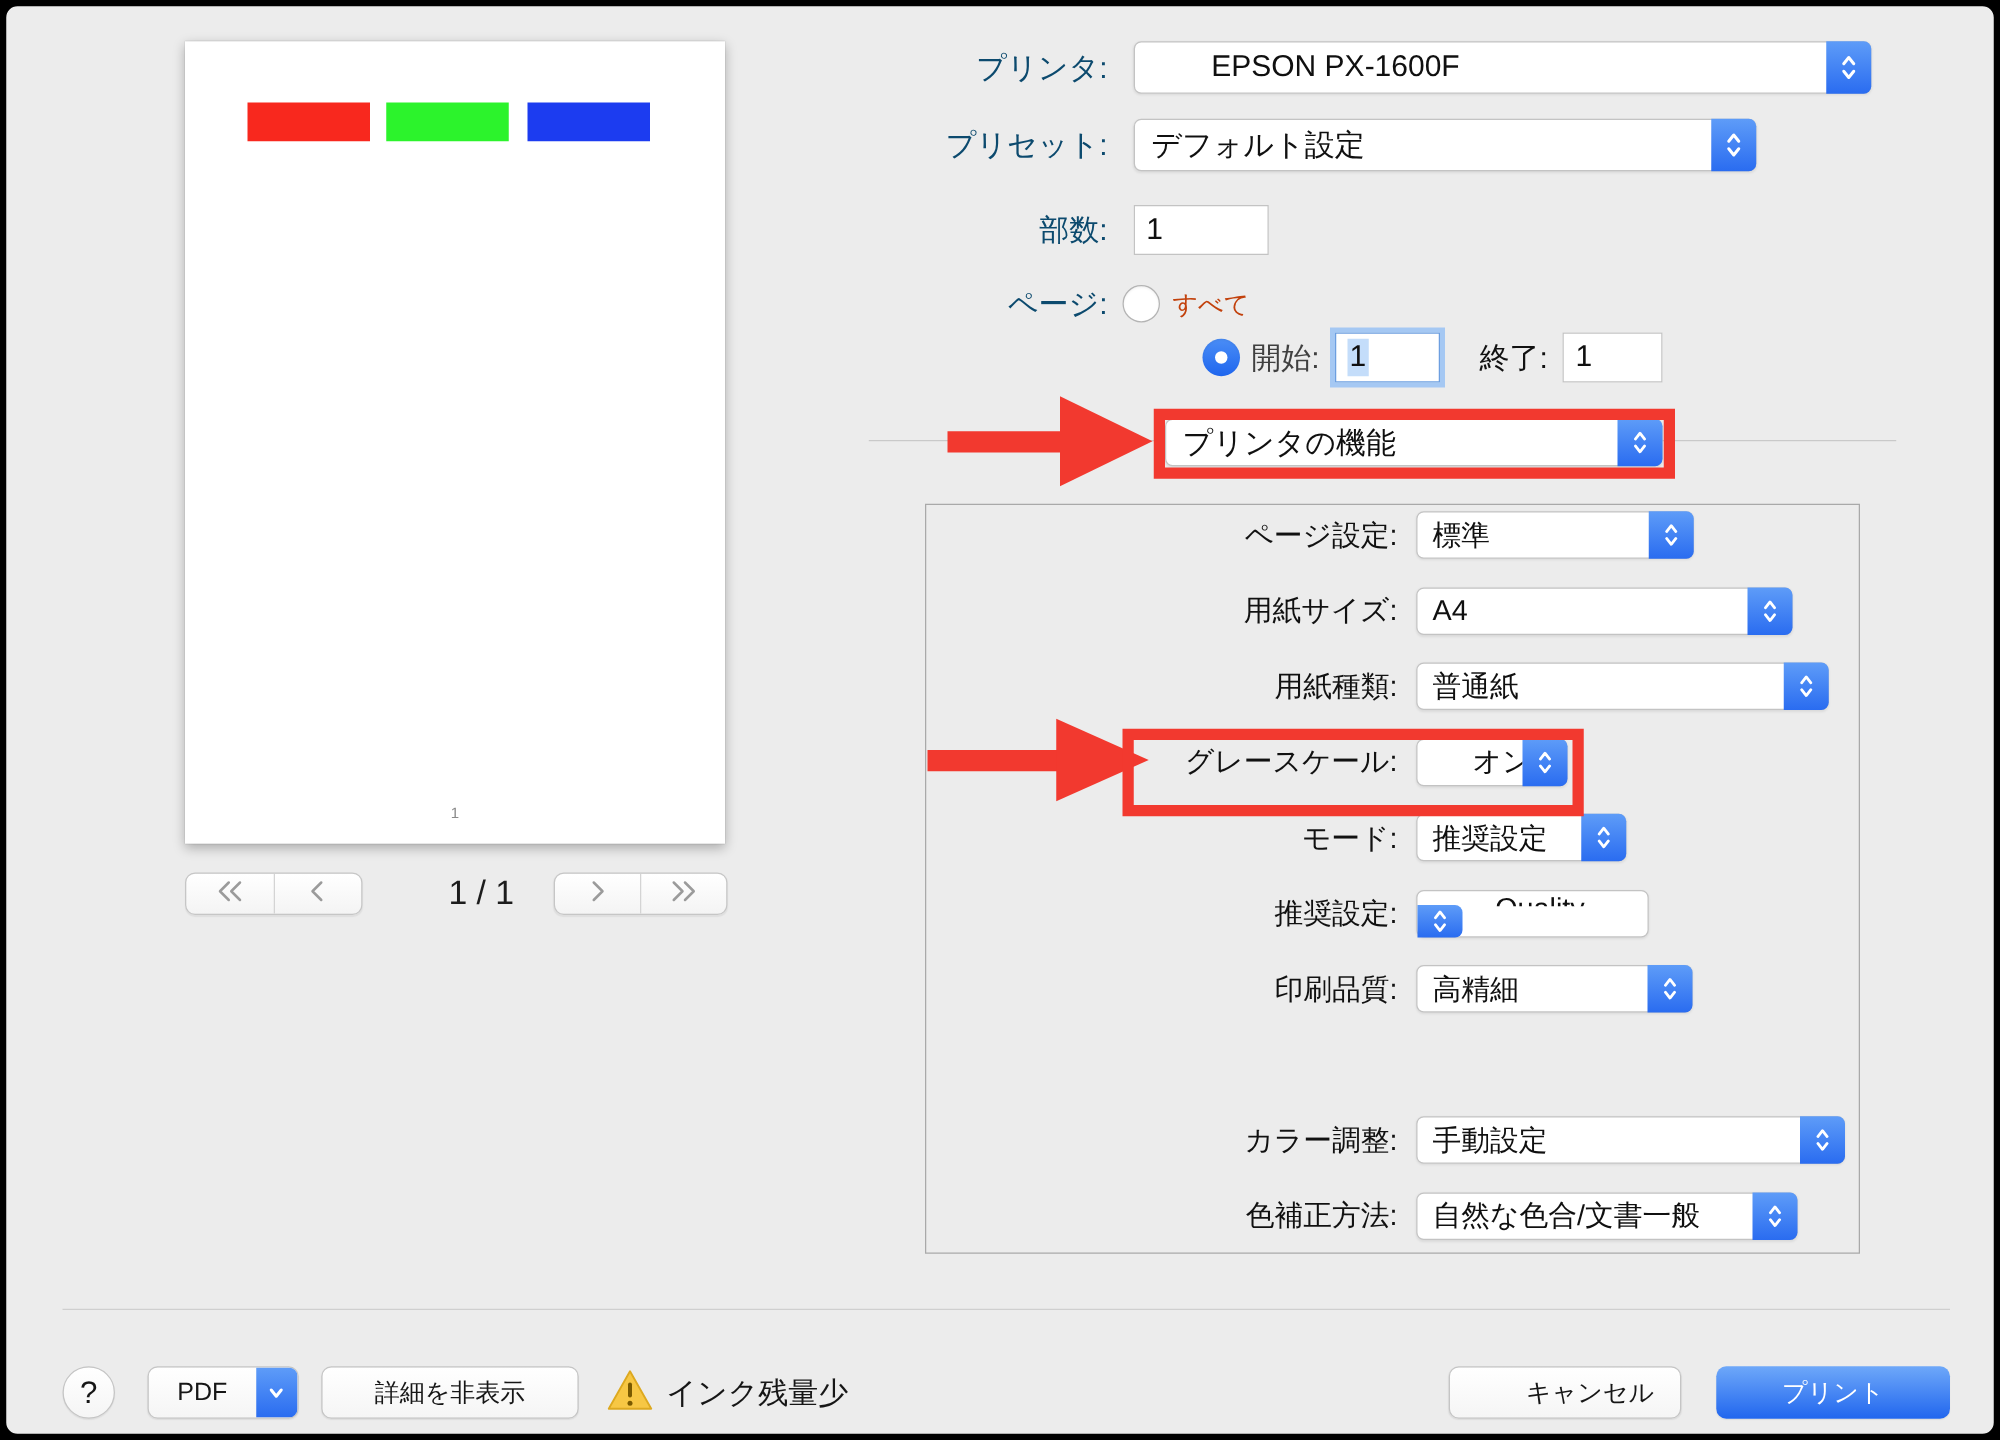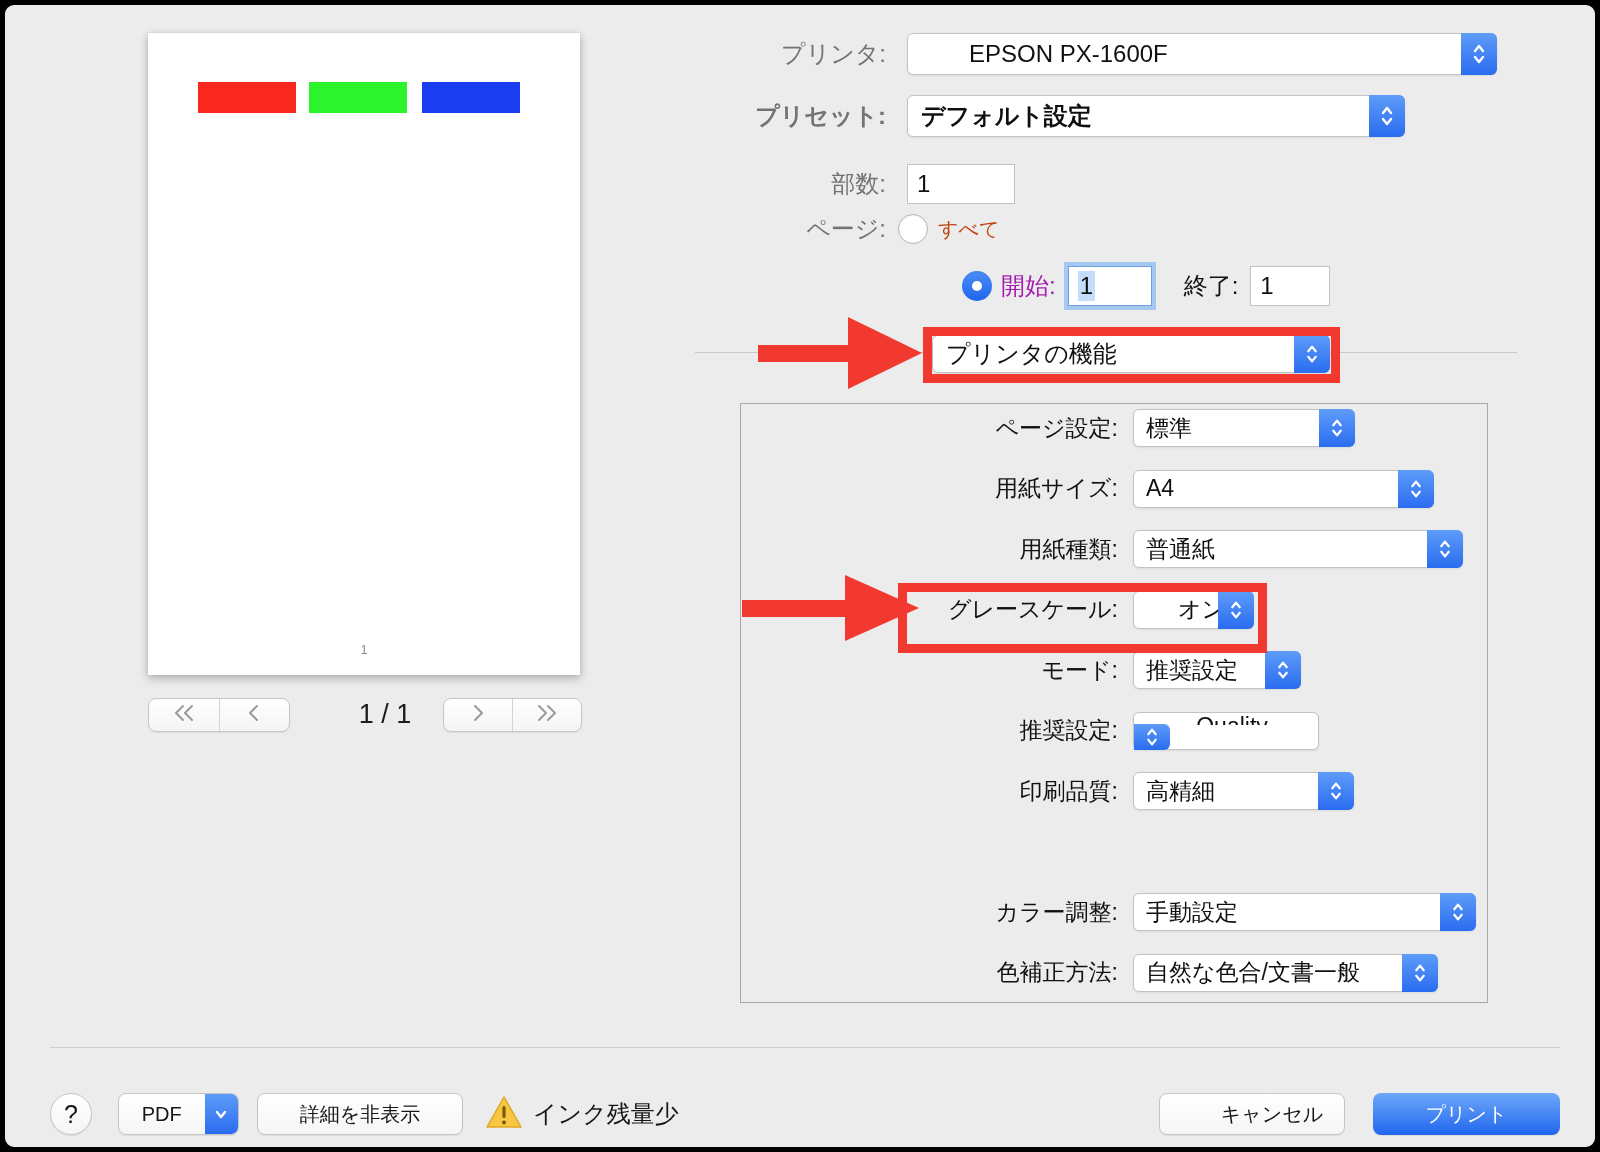--- a/index.html
+++ b/index.html
@@ -12,21 +12,21 @@
   .bar{position:absolute;top:49px;height:31px;width:98px;}
   .pagenum{position:absolute;bottom:18px;left:0;width:100%;text-align:center;font-size:12px;color:#8a8a8a;}
   .pager{position:absolute;top:693px;height:32px;display:flex;border:1px solid #c6c6c6;border-radius:8px;
          background:linear-gradient(#ffffff,#f4f4f4);overflow:hidden;box-shadow:0 1px 1px rgba(0,0,0,.06);}
   .pager .seg{flex:1;display:flex;align-items:center;justify-content:center;}
   .pager .seg + .seg{border-left:1px solid #d4d4d4;}
   .pager-label{position:absolute;left:295px;top:690px;width:170px;text-align:center;font-size:27px;color:#1c1c1c;line-height:38px;}
 
   
   .trow{position:absolute;left:0;display:flex;align-items:center;}
-  .tlabel{width:881px;text-align:right;font-size:24px;color:#737373;flex:0 0 auto;}
+  .tlabel{width:881px;text-align:right;font-size:24px;color:#0c4a6e;flex:0 0 auto;}
   .sel{background:#fff;border:1px solid #c3c3c3;border-radius:6px;display:flex;align-items:center;
        box-shadow:0 1px 2px rgba(0,0,0,.08);box-sizing:border-box;position:relative;}
   .sel-text{flex:1;padding-left:13px;font-size:24px;color:#101010;white-space:nowrap;overflow:hidden;}
   .stepper{width:36px;align-self:stretch;margin:-1px -1px -1px 0;border-radius:0 6px 6px 0;
            background:linear-gradient(180deg,#5e9cf8,#2a6cf0);display:flex;align-items:center;justify-content:center;}
   .tinput{background:#fff;border:1px solid #c3c3c3;box-sizing:border-box;font-size:24px;color:#101010;
           display:flex;align-items:center;padding-left:9px;}
   .radio{width:30px;height:30px;border-radius:50%;box-sizing:border-box;background:#fff;border:1px solid #b4b4b4;
          box-shadow:inset 0 1px 2px rgba(0,0,0,.06);flex:0 0 auto;}
   .radio.on{background:linear-gradient(180deg,#4a8df6,#1f66ee);border:none;position:relative;}
@@ -110,46 +110,46 @@
     <span class="sel" style="width:590px;height:42px;margin-left:21px;padding-left:48px;">
       <span class="sel-text">EPSON PX-1600F</span>
       <span class="stepper">
         <svg width="18" height="28" viewBox="0 0 18 28">
             <path d="M5 11 L9 6 L13 11 M5 17 L9 22 L13 17" stroke="#fff" stroke-width="2.4" fill="none" stroke-linecap="round" stroke-linejoin="round"></path>
           </svg>
       </span>
     </span>
   </div>
 
-  <div class="trow" style="top:90px;height:42px;font-weight:bold;">
+  <div class="trow" style="top:90px;height:42px;">
     <span class="tlabel">プリセット:</span>
     <span class="sel" style="width:498px;height:42px;margin-left:21px;">
       <span class="sel-text">デフォルト設定</span>
       <span class="stepper">
         <svg width="18" height="28" viewBox="0 0 18 28">
             <path d="M5 11 L9 6 L13 11 M5 17 L9 22 L13 17" stroke="#fff" stroke-width="2.4" fill="none" stroke-linecap="round" stroke-linejoin="round"></path>
           </svg>
       </span>
     </span>
   </div>
 
   <div class="trow" style="top:159px;height:40px;">
     <span class="tlabel">部数:</span>
     <span class="tinput" style="width:108px;height:40px;margin-left:21px;">1</span>
   </div>
 
-  <div class="trow" style="top:209px;height:30px;">
+  <div class="trow" style="top:223px;height:30px;">
     <span class="tlabel">ページ:</span>
     <span class="radio" style="margin-left:12px;"></span>
     <span style="font-size:20px;margin-left:10px;color:#c2410c;">すべて</span>
   </div>
 
   <div class="trow" style="top:261px;height:40px;padding-left:957px;">
     <span class="radio on"></span>
-    <span style="font-size:24px;margin-left:9px;color:#a21caf;">開始:</span>
+    <span style="font-size:24px;margin-left:9px;color:#404040;">開始:</span>
     <span class="tinput focusring" style="width:84px;height:40px;margin-left:12px;">
         <span class="selhl">1</span>
       </span>
     <span style="font-size:24px;margin-left:32px;color:#111;">終了:</span>
     <span class="tinput" style="width:80px;height:40px;margin-left:12px;">1</span>
   </div>
 
   <div class="divider" style="left:690px;top:347px;width:822px;"></div>
 
   <div class="arrow-shaft" style="left: 753px; top: 340px; width: 92px; background: rgb(242, 57, 47);"></div>

